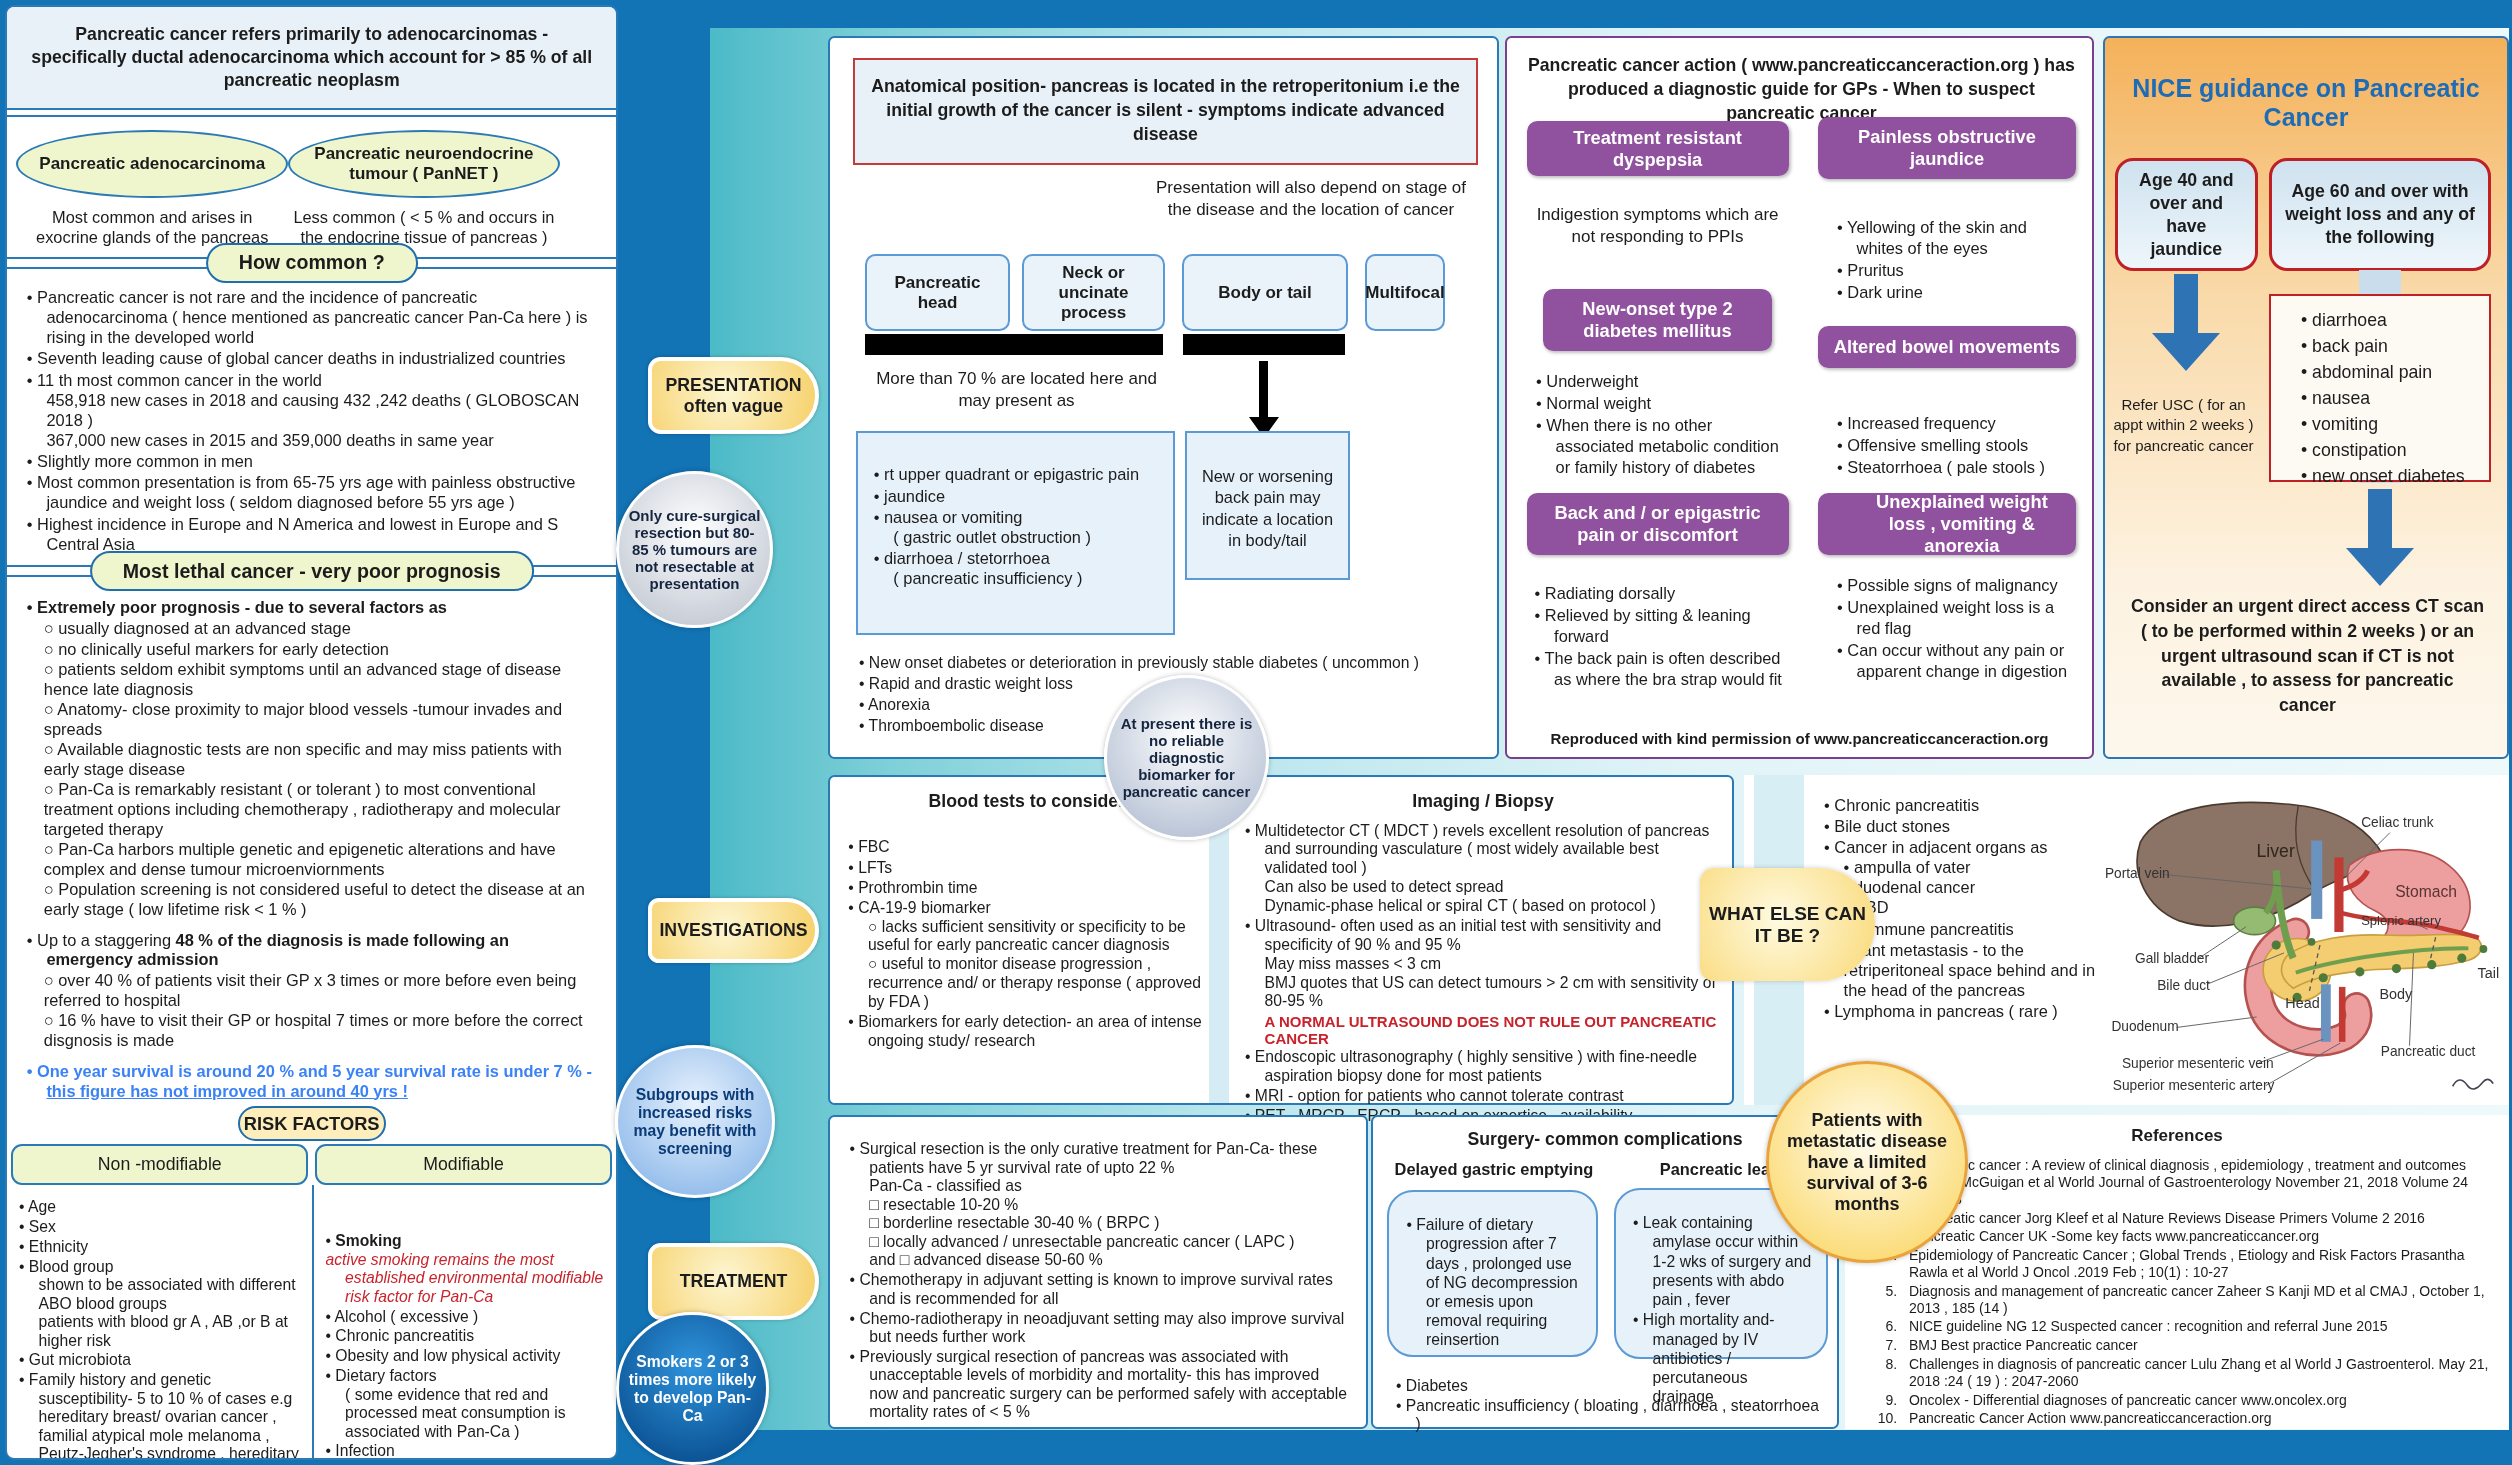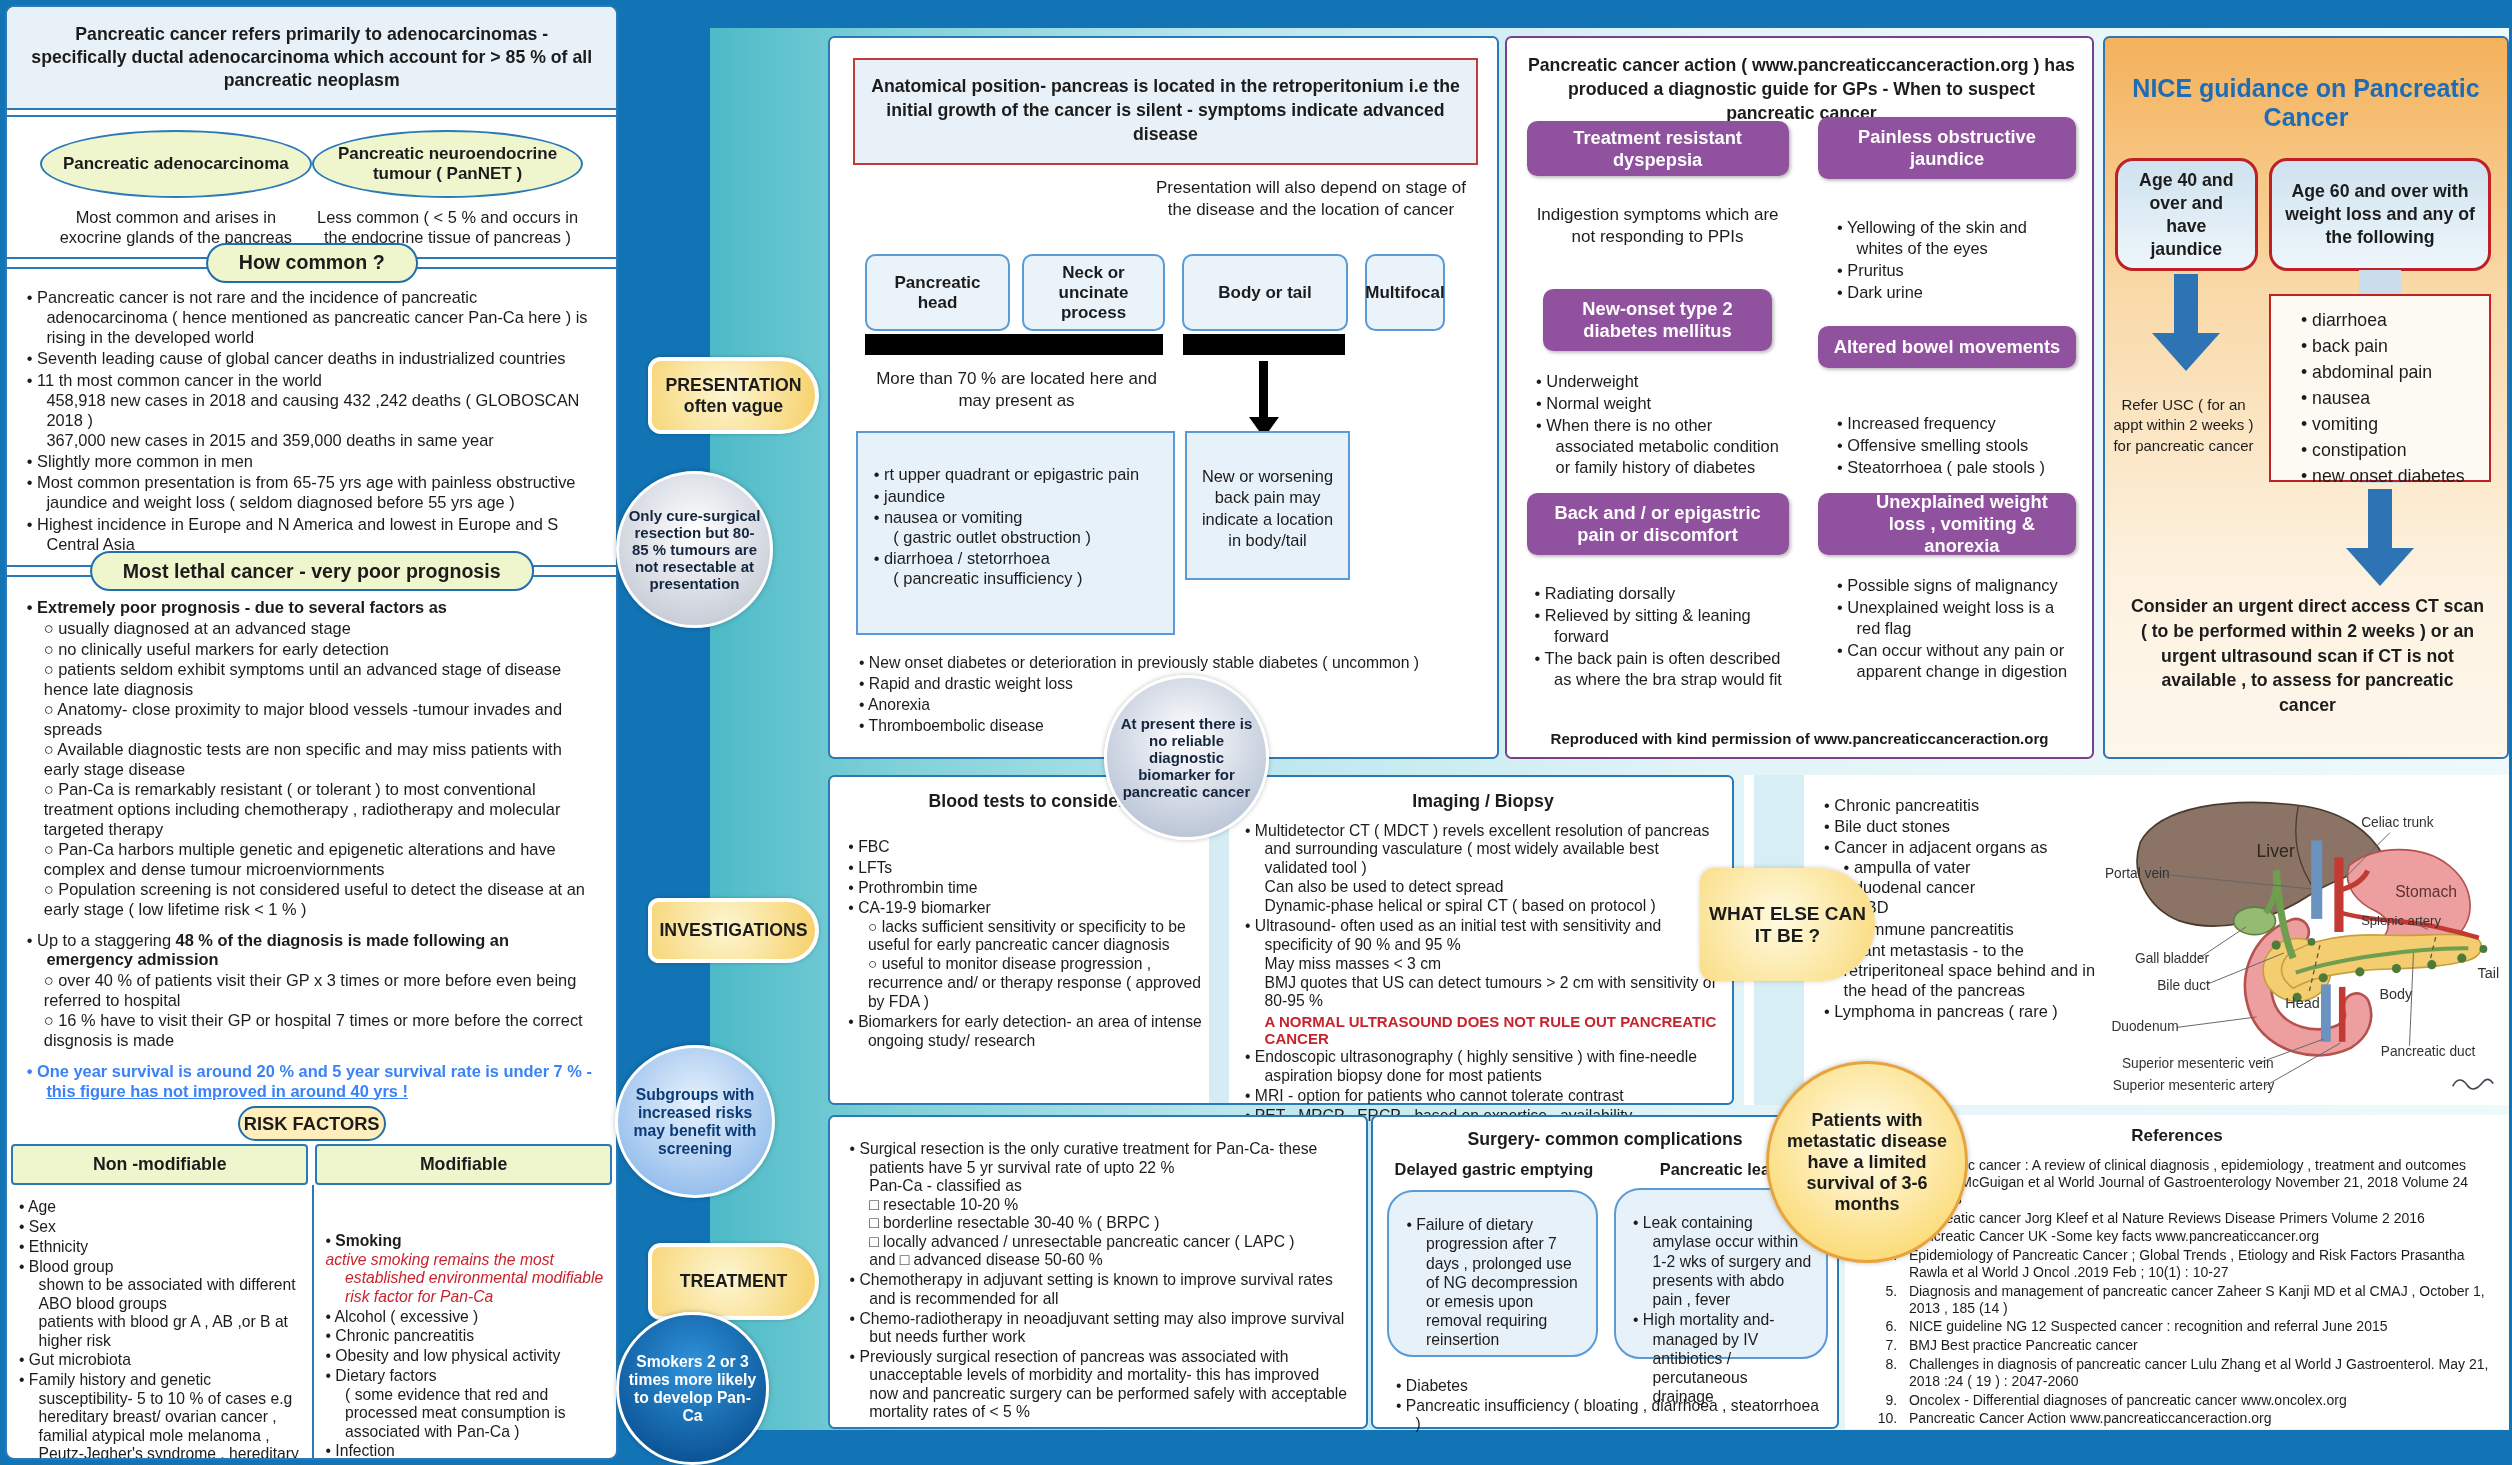--- a/index.html
+++ b/index.html
@@ -13,37 +13,37 @@
   ul.bul>li::before{content:"•  ";}
   ul.sub>li{padding-left:17px;text-indent:0;white-space:pre-line;margin:0.7px 0;}
   .pill{background:#eff5cc;border:2.6px solid #1f6fae;border-radius:23.6px;font-weight:bold;
         display:flex;align-items:center;justify-content:center;text-align:center;box-sizing:border-box;}
   .divider{position:relative;height:7.9px;border-top:2px solid #2b7ab8;border-bottom:2px solid #2b7ab8;}
   .divider .pill{position:absolute;left:50%;top:50%;transform:translate(-50%,-50%);
         padding:6.5px 31px;font-size:19.6px;white-space:nowrap;z-index:3;}
   
   #left-panel{left:5.2px;top:5.2px;width:613px;height:1455px;border-radius:9.2px;overflow:hidden;}
   .intro{background:#e8f1f8;padding:15.7px 22px;text-align:center;font-weight:bold;font-size:17.7px;line-height:1.3;border-bottom:2px solid #2b7ab8;}
-  .types{display:flex;justify-content:center;padding:13px 9.2px 9.2px;}
+  .types{display:flex;justify-content:flex-start;padding:13px 9.2px 9.2px;}
   .type{width:46%;text-align:center;}
   .oval{background:#eff5cc;border:2px solid #2b7ab8;border-radius:50%;height:68px;display:flex;
         align-items:center;justify-content:center;font-weight:bold;font-size:17px;padding:2.6px 17px;box-sizing:border-box;}
   .type p{font-size:16.4px;margin:10.5px 3.9px 0;line-height:1.2;}
   .lp-list{font-size:16.4px;line-height:1.22;padding:17px 17px 10.5px 19.6px;}
   .lethal-wrap{font-size:16.4px;line-height:1.2;padding:19.6px 17px 6.5px 19.6px;}
   .lethal-wrap .lead{font-weight:bold;}
   .redtext{color:#3b82f6;font-weight:bold;}
   .redtext .ul{text-decoration:underline;}
   .risk{position:relative;margin-top:35px;}
   .risk-pill{position:absolute;left:50%;top:-38px;transform:translateX(-50%);z-index:4;
      background:#fdeebc;border:2.6px solid #1f6fae;border-radius:26px;font-weight:bold;font-size:18.3px;
      width:144px;padding:5.2px 0;text-align:center;line-height:1.15;}
   .risk-heads{display:flex;gap:6.5px;padding:0 3.9px;}
-  .risk-heads div{flex:1;background:#eff5cc;border:2px solid #2b7ab8;border-radius:4px;height:37px;
-     display:flex;align-items:center;justify-content:center;font-weight:bold;font-size:17.7px;}
+  .risk-heads div{flex:1;background:#eff5cc;border:2px solid #2b7ab8;border-radius:11px;height:37px;
+     display:flex;align-items:center;justify-content:center;font-weight:normal;font-size:17.7px;}
   .risk-cols{display:flex;}
   .risk-col{width:50%;box-sizing:border-box;padding:11.8px 9.2px 6.5px 11.8px;font-size:15.7px;line-height:1.18;}
   .risk-col.right{border-left:2px solid #2b7ab8;padding-top:46px;}
   .smoke-red{color:#c8232c;}
   
   .badge{position:absolute;left:648px;width:171px;border:4.6px solid #fff;box-sizing:border-box;
      border-radius:17px 52px 52px 17px;background:radial-gradient(circle at 45% 45%,#fdf6d2,#f6d068);
      display:flex;flex-direction:column;align-items:center;justify-content:center;
      font-weight:bold;font-size:17.7px;text-align:center;box-shadow:0 0 3.9px rgba(0,0,0,.25);z-index:5;}
   .circ{position:absolute;border-radius:50%;border:3.9px solid #fff;display:flex;align-items:center;

